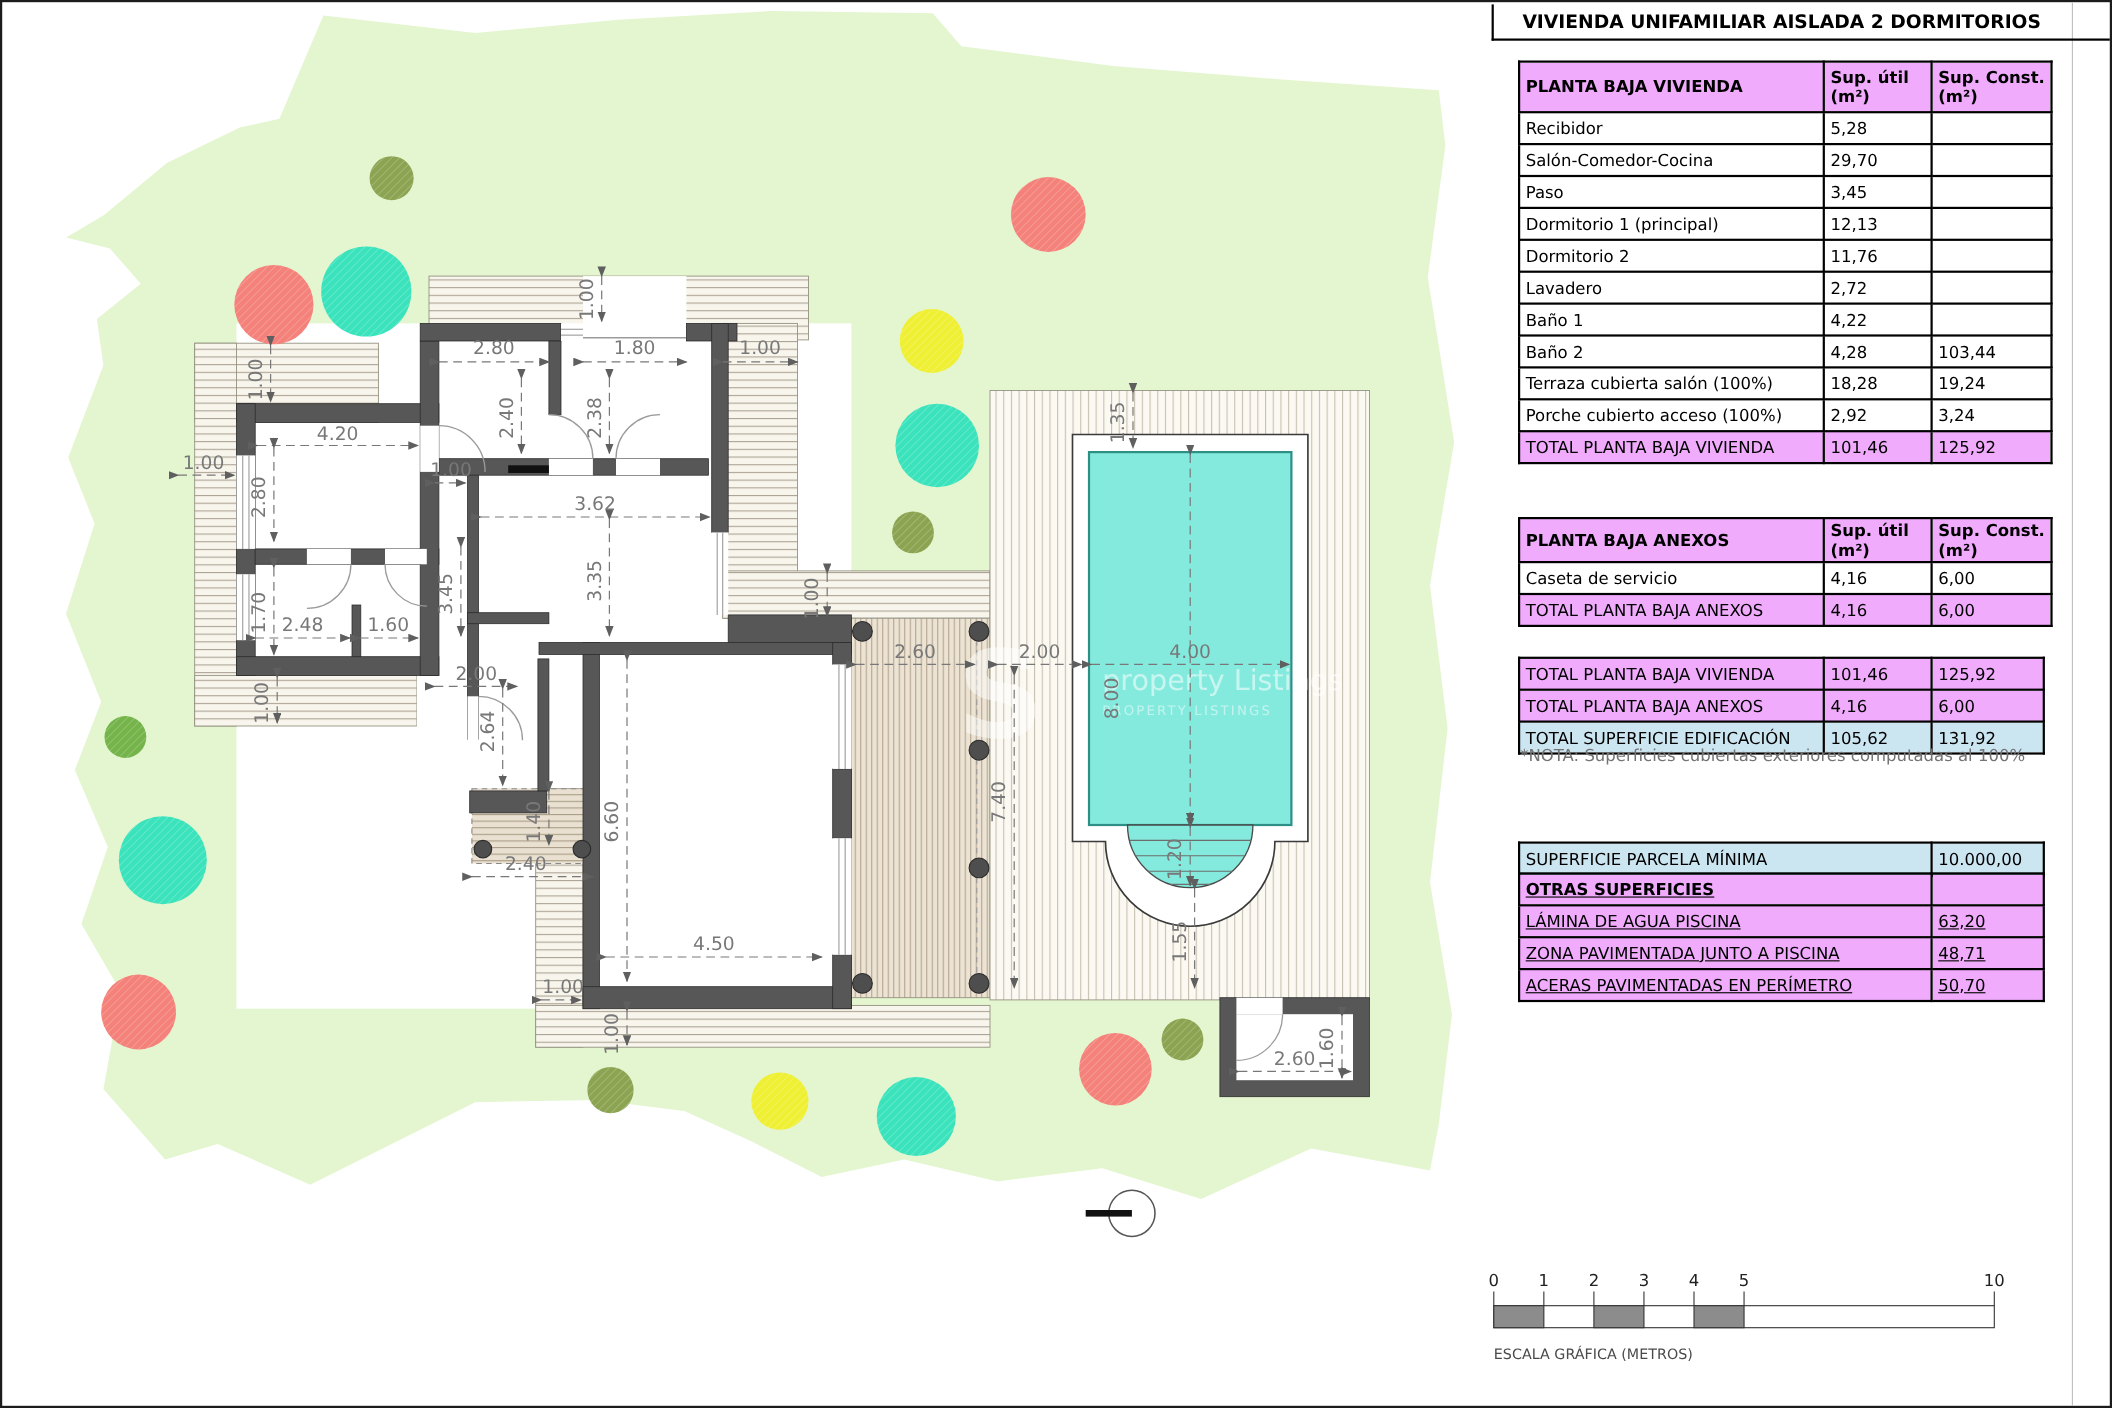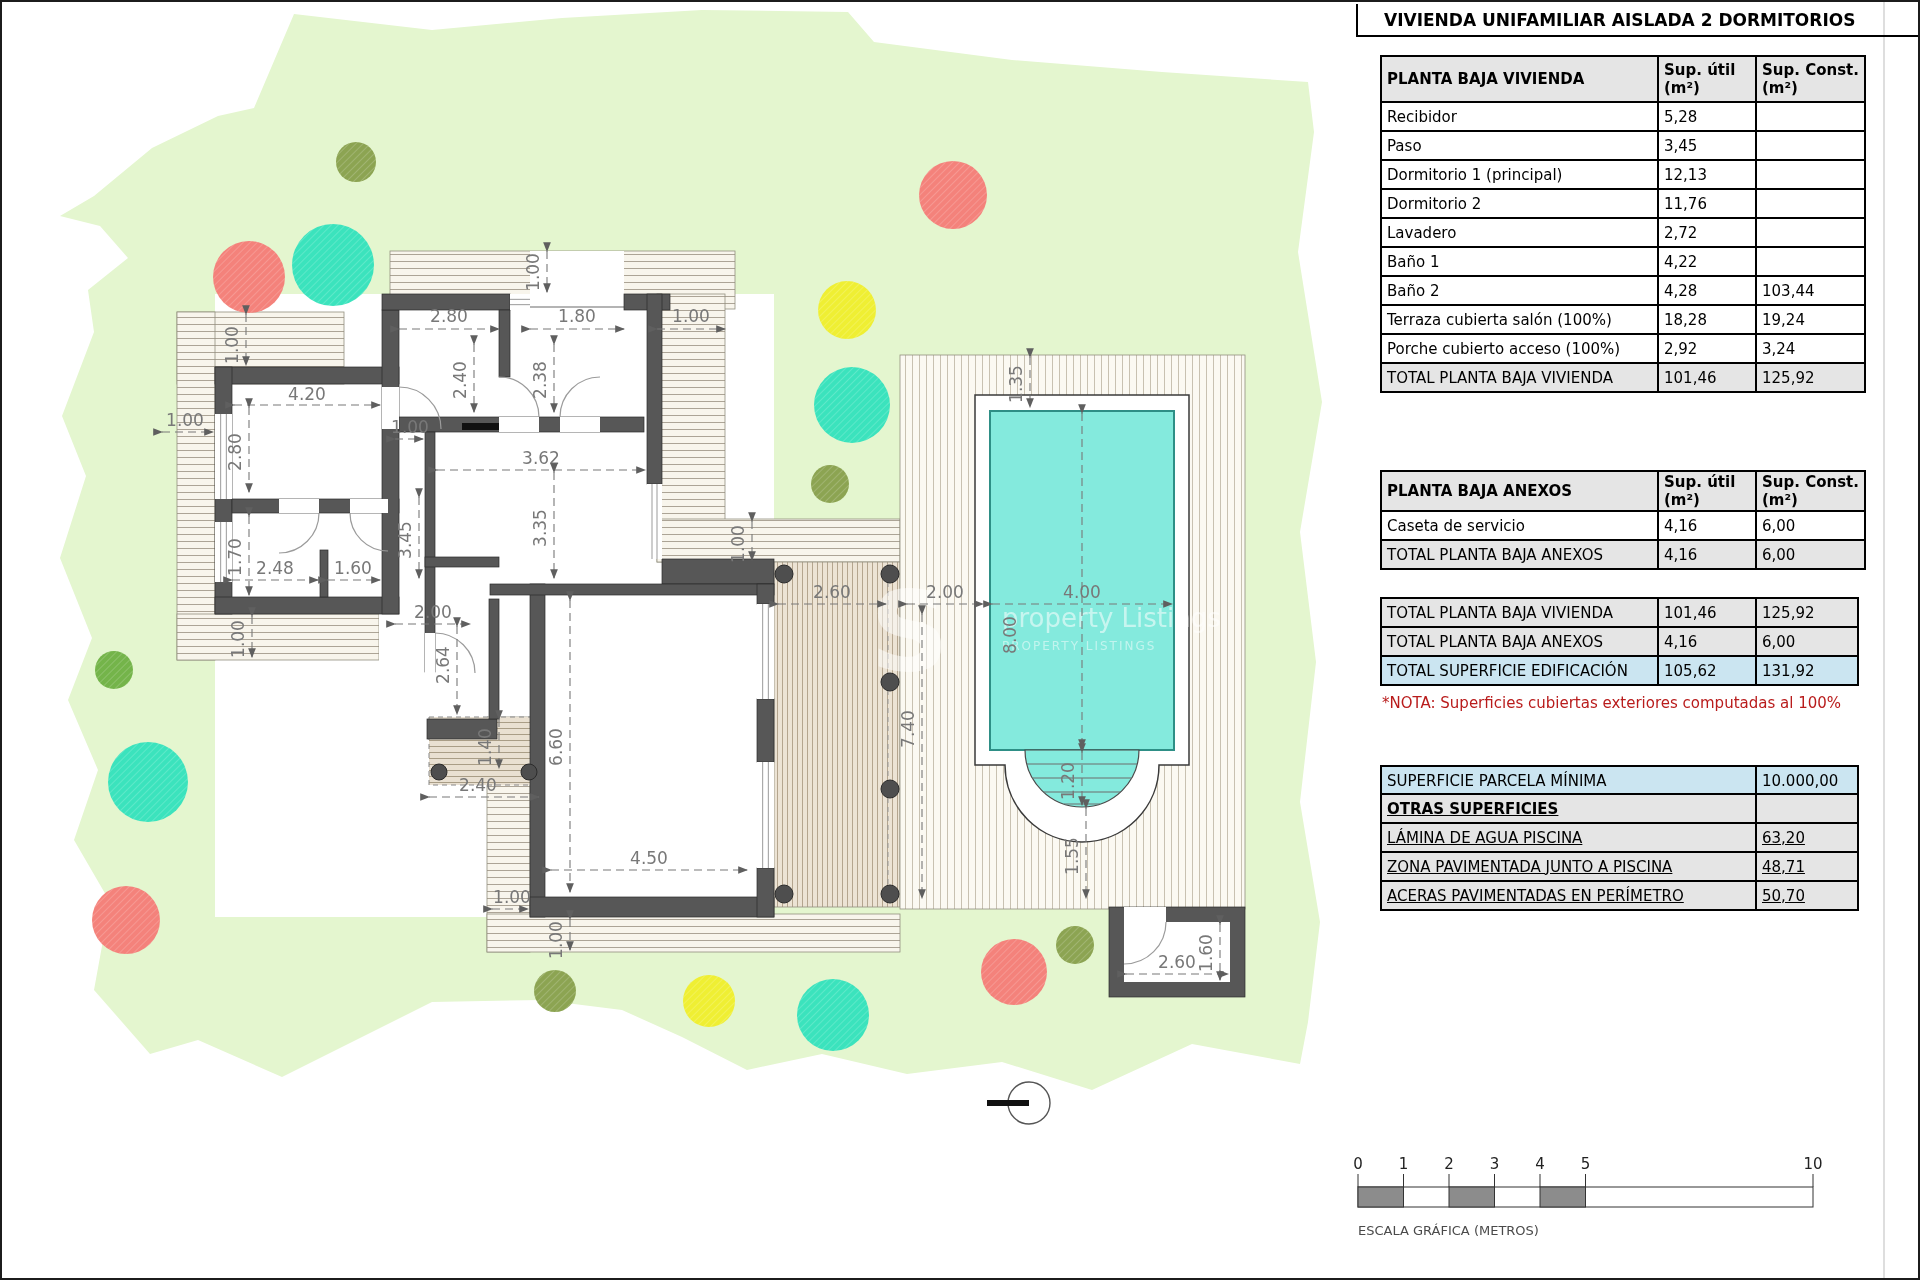--- a/index.html
+++ b/index.html
@@ -8,28 +8,28 @@
         font-family:"DejaVu Sans",sans-serif;}
   svg text{font-family:"DejaVu Sans",sans-serif;}
   #plan-svg{position:absolute;left:0;top:0;}
   .tblock{position:absolute;}
   .tblock table{border-collapse:collapse;table-layout:fixed;}
   .tblock td,.tblock th{border:2px solid #000;font:15px "DejaVu Sans",sans-serif;
         padding:1px 5px;white-space:nowrap;overflow:hidden;height:25px;}
   .tblock th{font-weight:bold;text-align:left;}
   .hdr2{text-align:center;font-size:14px;line-height:15px;}
   .num{text-align:left;}
-  .beige{background:#e5e5e5;}
+  .beige{background:#f0abfc;}
   .blue{background:#CBE5F1;}
   .bold{font-weight:bold;}
   #title-box{position:absolute;left:1354px;top:2px;width:564px;height:31px;
         border-left:2px solid #000;border-bottom:2px solid #000;
         display:flex;align-items:center;}
   #title-box span{font-weight:bold;font-size:17px;padding-left:26px;letter-spacing:0px;text-align:right;}
-  #nota{position:absolute;left:1380px;top:692px;font-size:15px;color:#b91c1c;}
+  #nota{position:absolute;left:1380px;top:676px;font-size:15px;color:#737373;}
 </style>
 </head>
 <body>
 
 <div class="page">
 
   <svg id="plan-svg" width="1920" height="1280" viewBox="0 0 1920 1280">
     <defs>
       <pattern id="p-deck" width="8" height="7" patternUnits="userSpaceOnUse">
         <rect width="8" height="7" fill="#F8F5EC"></rect>
@@ -308,20 +308,25 @@
           <th class="beige hdr2"><span>Sup. Const.</span><br><span>(m²)</span></th>
         </tr>
       </thead>
       <tbody id="t1-body">
           <tr>
             <td>Recibidor</td>
             <td class="num">5,28</td>
             <td class="num"></td>
           </tr>
           <tr>
+            <td>Salón-Comedor-Cocina</td>
+            <td class="num">29,70</td>
+            <td class="num"></td>
+          </tr>
+          <tr>
             <td>Paso</td>
             <td class="num">3,45</td>
             <td class="num"></td>
           </tr>
           <tr>
             <td>Dormitorio 1 (principal)</td>
             <td class="num">12,13</td>
             <td class="num"></td>
           </tr>
           <tr>

